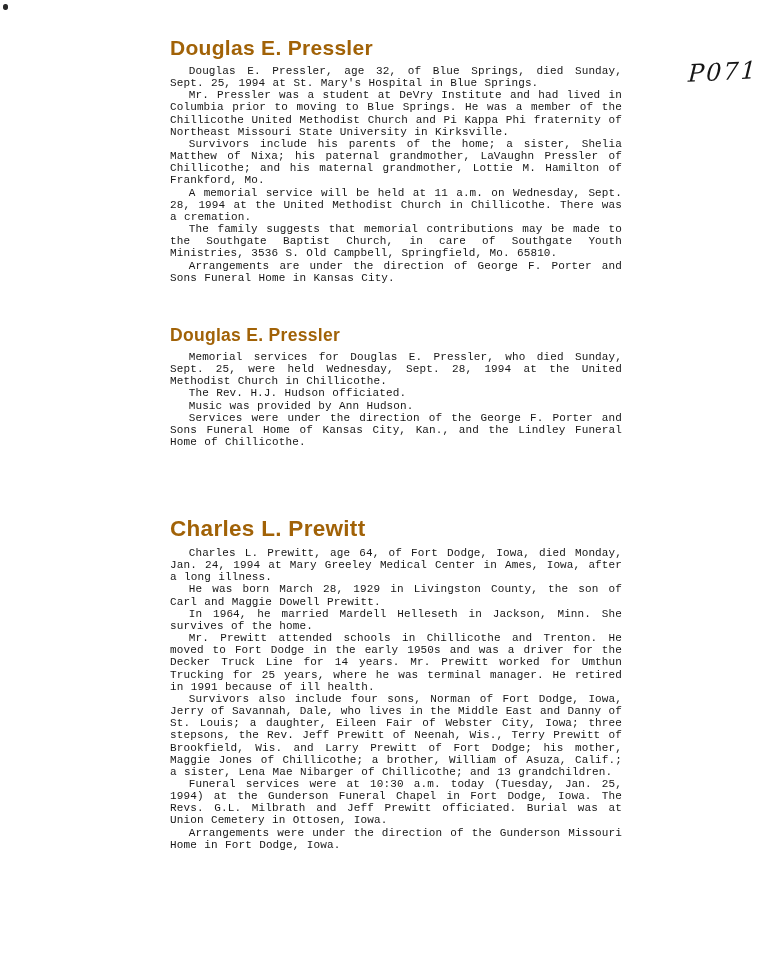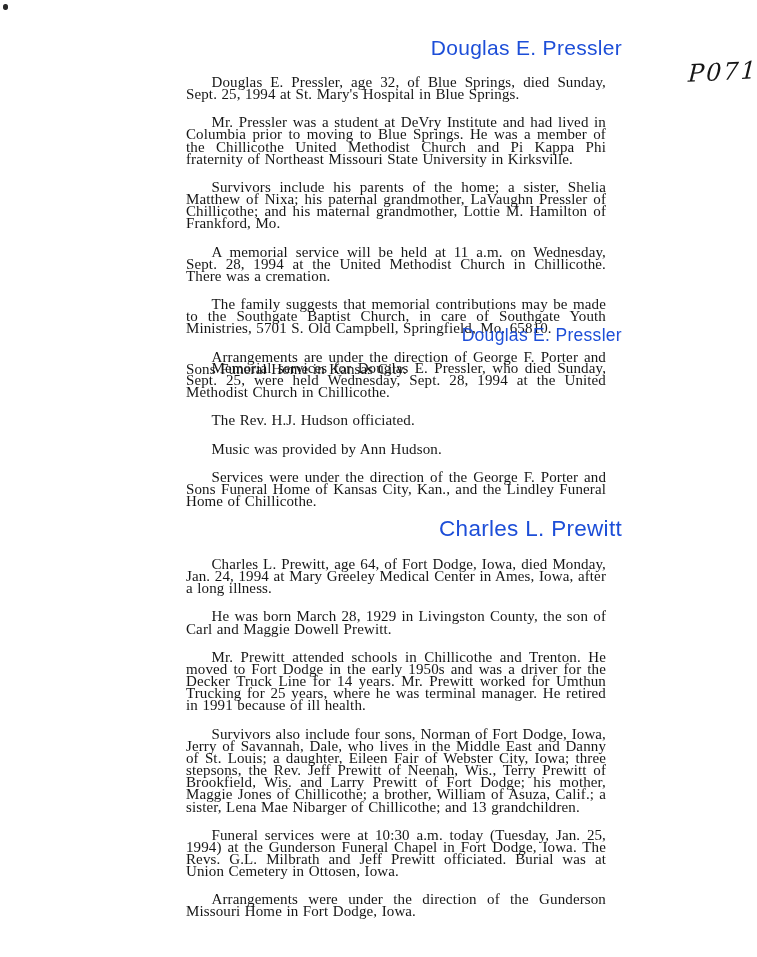--- a/index.html
+++ b/index.html
@@ -40,73 +40,75 @@
     position: absolute;
     left: 170px;
     width: 452px;
   }
   .obit { position: absolute; left: 0; width: 452px; }
   .obit-1 { top: 36px; }
   .obit-2 { top: 325px; }
   .obit-3 { top: 516px; }
   .obit h1 {
     font-family: "Liberation Sans", sans-serif;
-    font-weight: normal;
-    text-align: right;
+    font-weight: bold;
+    text-align: left;
     margin: 0 0 5px 0;
-    color: #1d4ed8;
+    color: #a16207;
     letter-spacing: 0.3px;
   }
   .obit-1 h1 { font-size: 21px; }
   .obit-2 h1 { font-size: 17.5px; }
   .obit-3 h1 { font-size: 22.5px; }
   .obit p {
-    margin: 16px;
+    margin: 0;
     text-align: justify;
     text-indent: 1.7em;
-    font-size: 15px;
+    font-size: 11px;
     line-height: 12.15px;
     letter-spacing: 0.12px;
     word-spacing: 0.6px;
     color: #161616;
+    font-family: Liberation Mono, monospace;
   }
 </style>
 </head>
 <body>
 
 <div class="page">
 
   <div class="speck"></div>
 
   <div class="annotation">P071</div>
 
   <div class="column">
 
     <div class="obit obit-1">
       <h1>Douglas E. Pressler</h1>
       <p>Douglas E. Pressler, age 32, of Blue Springs, died Sunday, Sept. 25, 1994 at St. Mary's Hospital in Blue Springs.</p>
       <p>Mr. Pressler was a student at DeVry Institute and had lived in Columbia prior to moving to Blue Springs. He was a member of the Chillicothe United Methodist Church and Pi Kappa Phi fraternity of Northeast Missouri State University in Kirksville.</p>
       <p>Survivors include his parents of the home; a sister, Shelia Matthew of Nixa; his paternal grandmother, LaVaughn Pressler of Chillicothe; and his maternal grandmother, Lottie M. Hamilton of Frankford, Mo.</p>
       <p>A memorial service will be held at 11 a.m. on Wednesday, Sept. 28, 1994 at the United Methodist Church in Chillicothe. There was a cremation.</p>
-      <p>The family suggests that memorial contributions may be made to the Southgate Baptist Church, in care of Southgate Youth Ministries, 5701 S. Old Campbell, Springfield, Mo. 65810.</p>
+      <p>The family suggests that memorial contributions may be made to the Southgate Baptist Church, in care of Southgate Youth Ministries, 3536 S. Old Campbell, Springfield, Mo. 65810.</p>
       <p>Arrangements are under the direction of George F. Porter and Sons Funeral Home in Kansas City.</p>
     </div>
 
     <div class="obit obit-2">
       <h1>Douglas E. Pressler</h1>
       <p>Memorial services for Douglas E. Pressler, who died Sunday, Sept. 25, were held Wednesday, Sept. 28, 1994 at the United Methodist Church in Chillicothe.</p>
       <p>The Rev. H.J. Hudson officiated.</p>
       <p>Music was provided by Ann Hudson.</p>
       <p>Services were under the direction of the George F. Porter and Sons Funeral Home of Kansas City, Kan., and the Lindley Funeral Home of Chillicothe.</p>
     </div>
 
     <div class="obit obit-3">
       <h1>Charles L. Prewitt</h1>
       <p>Charles L. Prewitt, age 64, of Fort Dodge, Iowa, died Monday, Jan. 24, 1994 at Mary Greeley Medical Center in Ames, Iowa, after a long illness.</p>
       <p>He was born March 28, 1929 in Livingston County, the son of Carl and Maggie Dowell Prewitt.</p>
+      <p>In 1964, he married Mardell Helleseth in Jackson, Minn. She survives of the home.</p>
       <p>Mr. Prewitt attended schools in Chillicothe and Trenton. He moved to Fort Dodge in the early 1950s and was a driver for the Decker Truck Line for 14 years. Mr. Prewitt worked for Umthun Trucking for 25 years, where he was terminal manager. He retired in 1991 because of ill health.</p>
       <p>Survivors also include four sons, Norman of Fort Dodge, Iowa, Jerry of Savannah, Dale, who lives in the Middle East and Danny of St. Louis; a daughter, Eileen Fair of Webster City, Iowa; three stepsons, the Rev. Jeff Prewitt of Neenah, Wis., Terry Prewitt of Brookfield, Wis. and Larry Prewitt of Fort Dodge; his mother, Maggie Jones of Chillicothe; a brother, William of Asuza, Calif.; a sister, Lena Mae Nibarger of Chillicothe; and 13 grandchildren.</p>
       <p>Funeral services were at 10:30 a.m. today (Tuesday, Jan. 25, 1994) at the Gunderson Funeral Chapel in Fort Dodge, Iowa. The Revs. G.L. Milbrath and Jeff Prewitt officiated. Burial was at Union Cemetery in Ottosen, Iowa.</p>
       <p>Arrangements were under the direction of the Gunderson Missouri Home in Fort Dodge, Iowa.</p>
     </div>
 
   </div>
 </div>
 
 </body></html>

